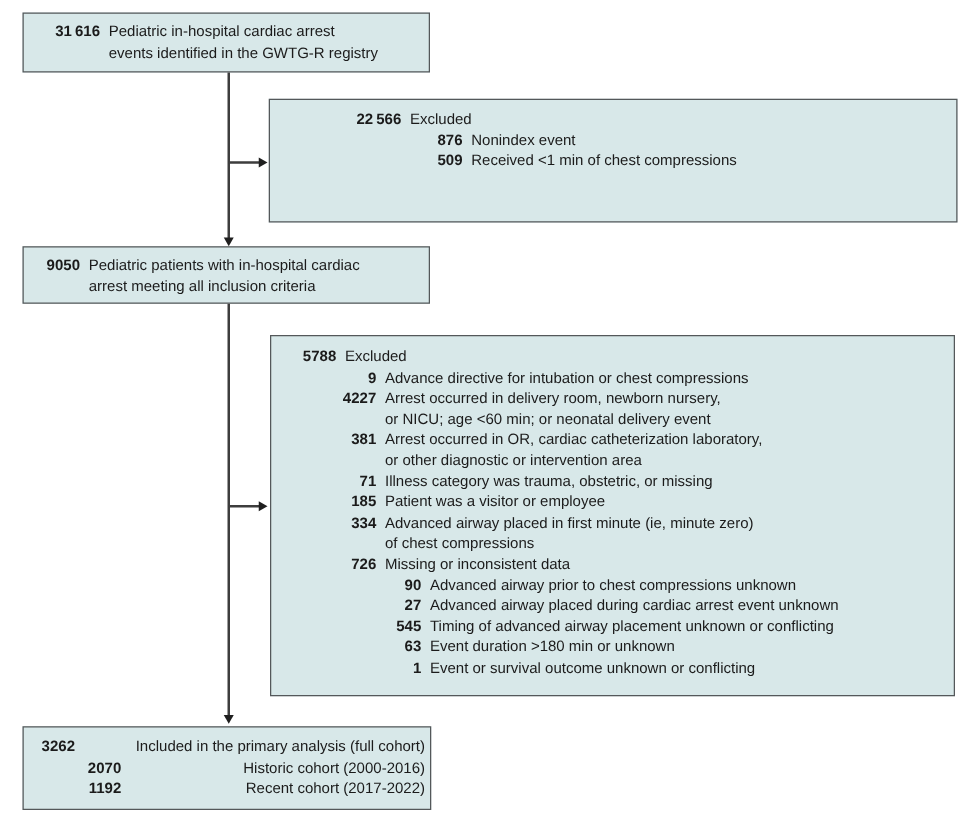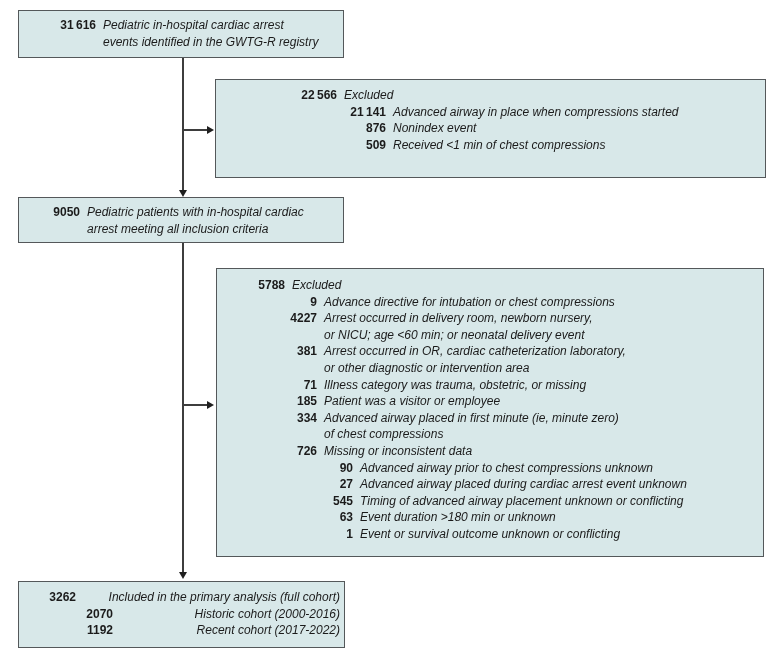--- a/index.html
+++ b/index.html
@@ -20,22 +20,22 @@
     overflow:hidden;
   }
   .box{
     position:absolute;
     background:var(--fill);
     border:1.4px solid var(--border);
     box-sizing:border-box;
     padding:6px 4px 4px 0;
   }
   .row{display:flex;align-items:flex-start;line-height:16.5px;white-space:nowrap;}
-  .num{font-weight:700;text-align:right;flex:0 0 auto;margin-left:16px;}
-  .txt{padding-left:7px;font-style:italic;}
+  .num{font-weight:700;text-align:right;flex:0 0 auto;}
+  .txt{padding-left:7px;}
   .num.lv0{width:var(--w0,50px);}
   .num.lv1{width:var(--w1,84px);}
   .num.lv2{width:var(--w2,120px);}
 
   #box-registry {left:18px;  top:10px;  width:326px; height:48px;  --w0:61px;}
   #box-excluded1{left:215px; top:79px;  width:551px; height:99px;  --w0:105px; --w1:154px; padding-top:7px;}
   #box-inclusion{left:18px;  top:197px; width:326px; height:46px;  --w0:45px;}
   #box-excluded2{left:216px; top:268px; width:548px; height:289px; --w0:52px;  --w1:84px; --w2:120px; padding-top:8px;}
   #box-excluded2 .row{line-height:16.6px;}
   #box-analysis {left:18px;  top:581px; width:327px; height:67px;  --w0:41px;  --w1:78px; padding-top:7px;}
@@ -72,24 +72,20 @@
       <div class="row">
         <span class="num lv0"></span>
         <span class="txt">events identified in the GWTG-R registry</span>
       </div>
     </div>
 
   <div class="box" id="box-excluded1">
       <div class="row">
         <span class="num lv0">22 566</span>
         <span class="txt">Excluded</span>
-      </div>
-      <div class="row">
-        <span class="num lv1">21 141</span>
-        <span class="txt">Advanced airway in place when compressions started</span>
       </div>
       <div class="row">
         <span class="num lv1">876</span>
         <span class="txt">Nonindex event</span>
       </div>
       <div class="row">
         <span class="num lv1">509</span>
         <span class="txt">Received &lt;1 min of chest compressions</span>
       </div>
     </div>

